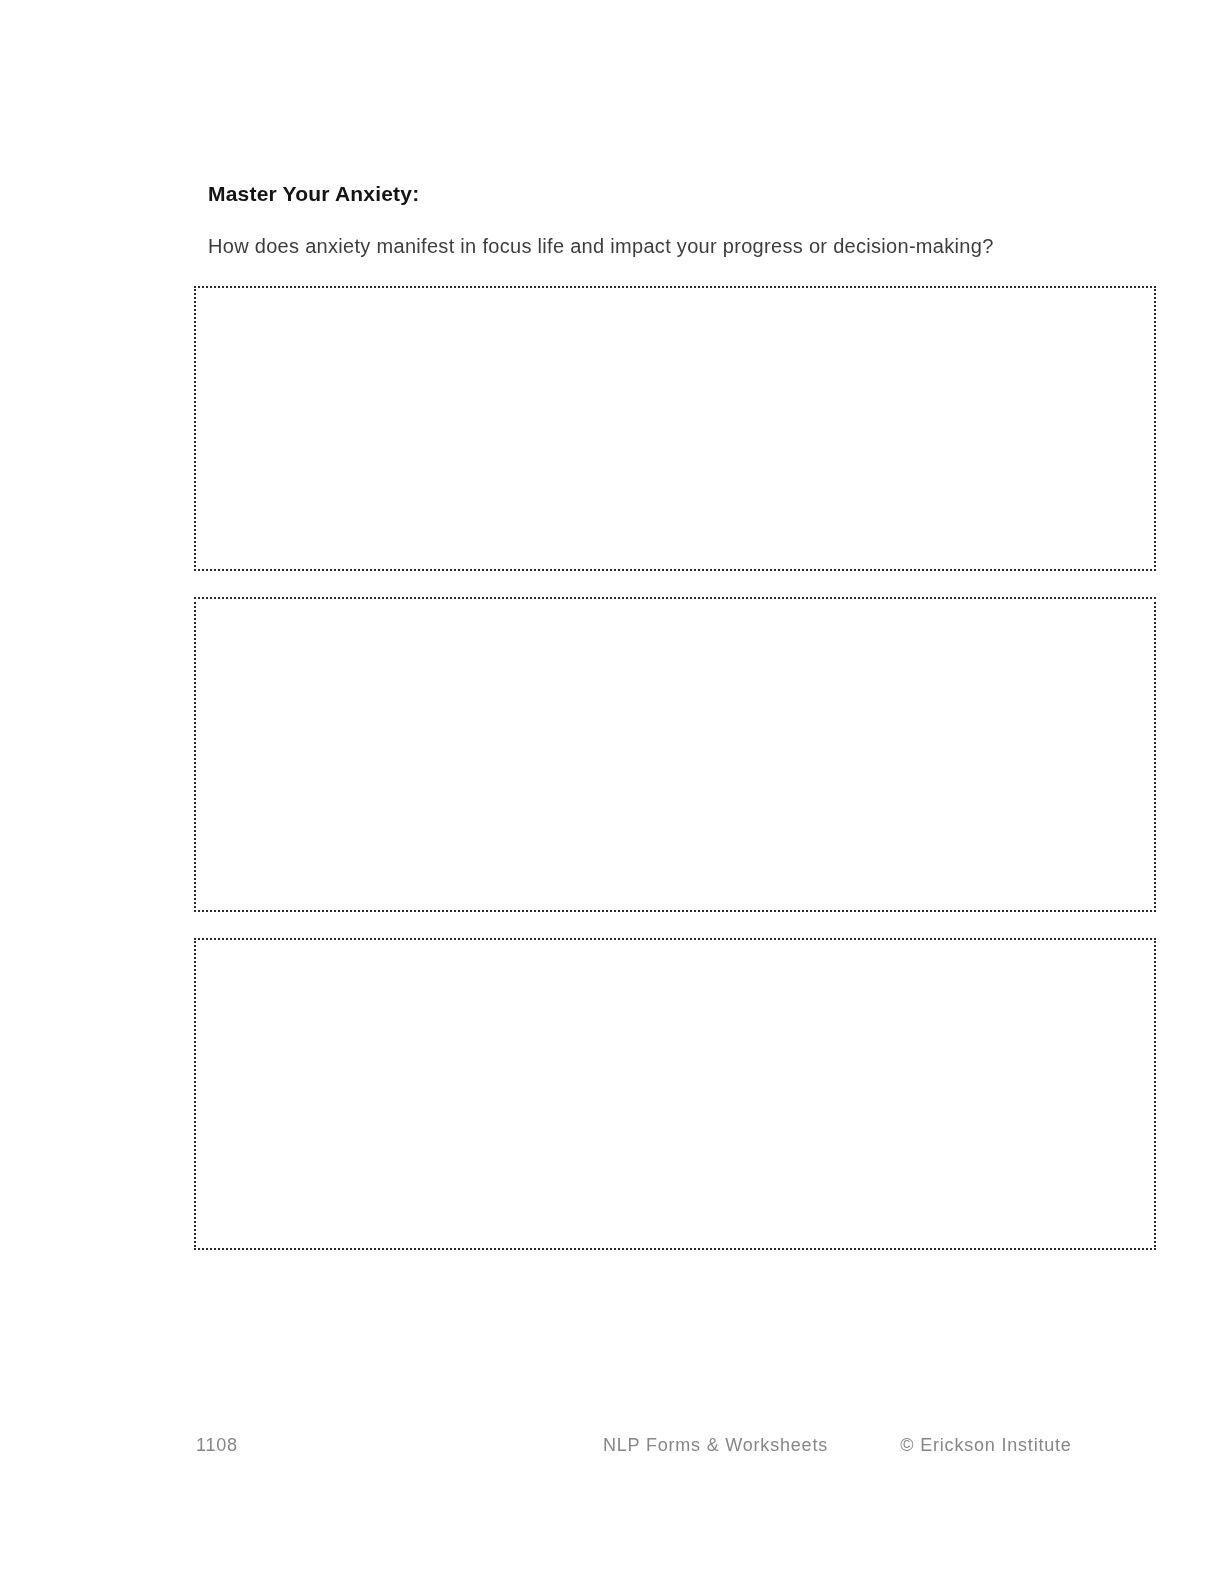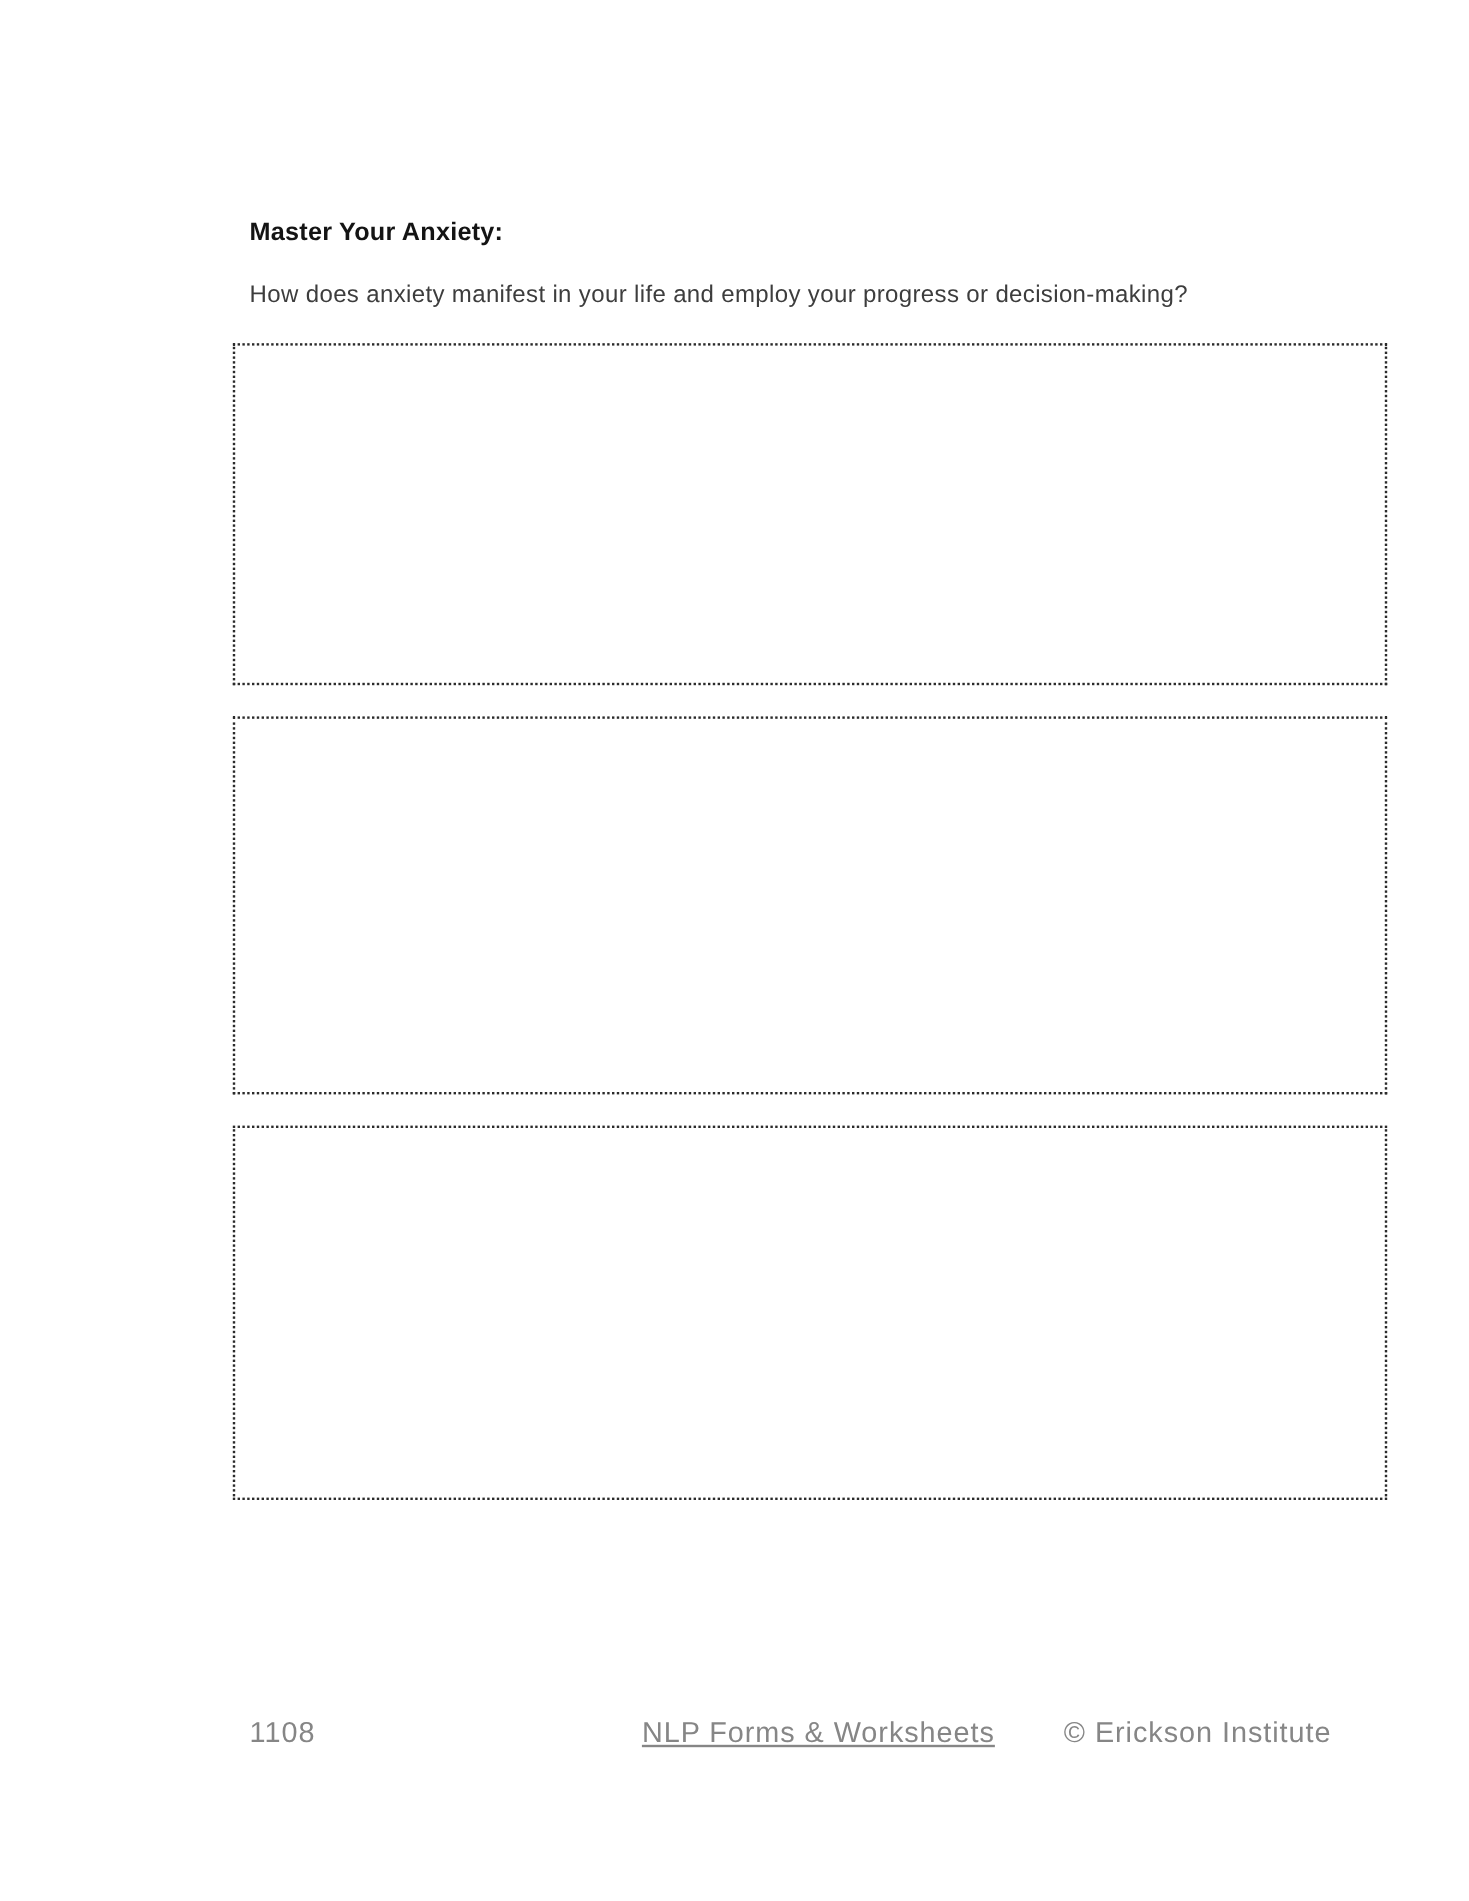--- a/index.html
+++ b/index.html
@@ -49,43 +49,43 @@
     font-size: 20px;
     line-height: 26px;
     color: #3d3d3d;
     padding: 10px 14px;
   }
   .box1 { height: 285px; margin-top: 28px; }
   .box2 { height: 315px; margin-top: 26px; }
   .box3 { height: 312px; margin-top: 26px; }
   .footer {
     position: absolute;
-    left: 130px;
+    left: 118px;
     top: 1434px;
     width: 962px;
     display: flex;
     align-items: baseline;
-    font-size: 24px;
+    font-size: 18px;
     line-height: 22px;
     color: #868686;
     letter-spacing: 0.8px;
   }
   .footer-left  { flex: 1; text-align: left; padding-left: 14px; }
-  .footer-center{ flex: 1; text-align: center; text-decoration: underline; }
+  .footer-center{ flex: 1; text-align: right; }
   .footer-right { flex: 1; text-align: center; }
 </style>
 </head>
 <body>
 
 <div class="page">
   <div class="content">
 
     <h1 class="title">Master Your Anxiety:</h1>
 
-    <p class="question q1">How does anxiety manifest in your life and employ your progress or decision-making?</p>
+    <p class="question q1">How does anxiety manifest in focus life and impact your progress or decision-making?</p>
 
     <textarea class="answer-box box1" aria-label="How does anxiety manifest in your life and impact your progress or decision-making?" style=""></textarea>
 
 
     <textarea class="answer-box box2" aria-label="What techniques or practices can you employ to monitor and control your anxiety?" style=""></textarea>
 
 
     <textarea class="answer-box box3" aria-label="How can you build resilience and maintain focus even in the face of anxiety-inducing situations?" style=""></textarea>
 
   </div>

